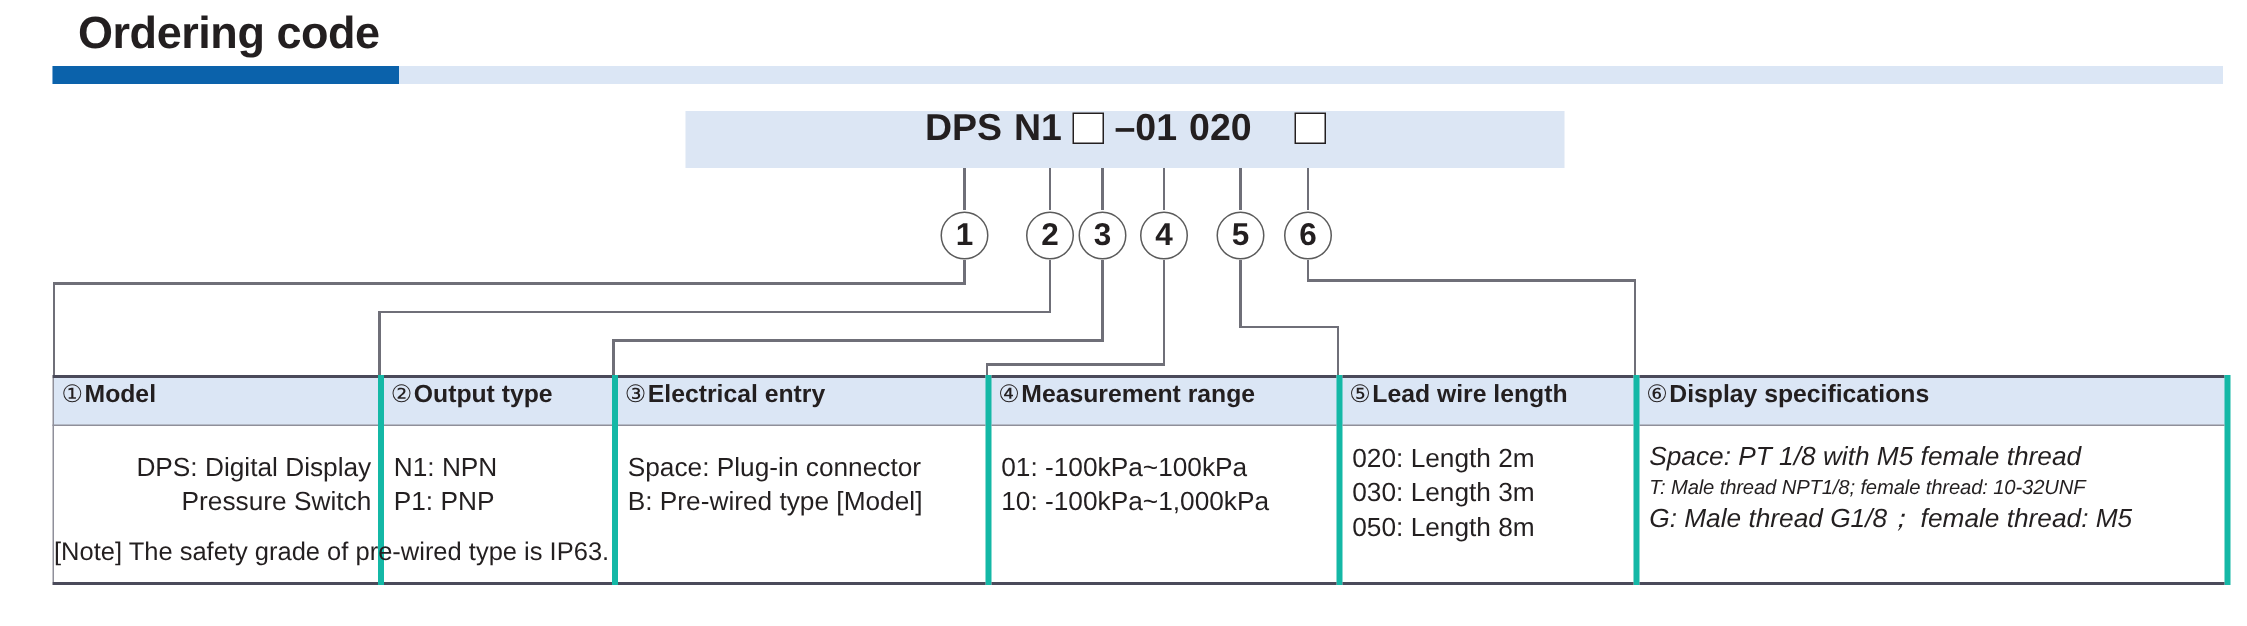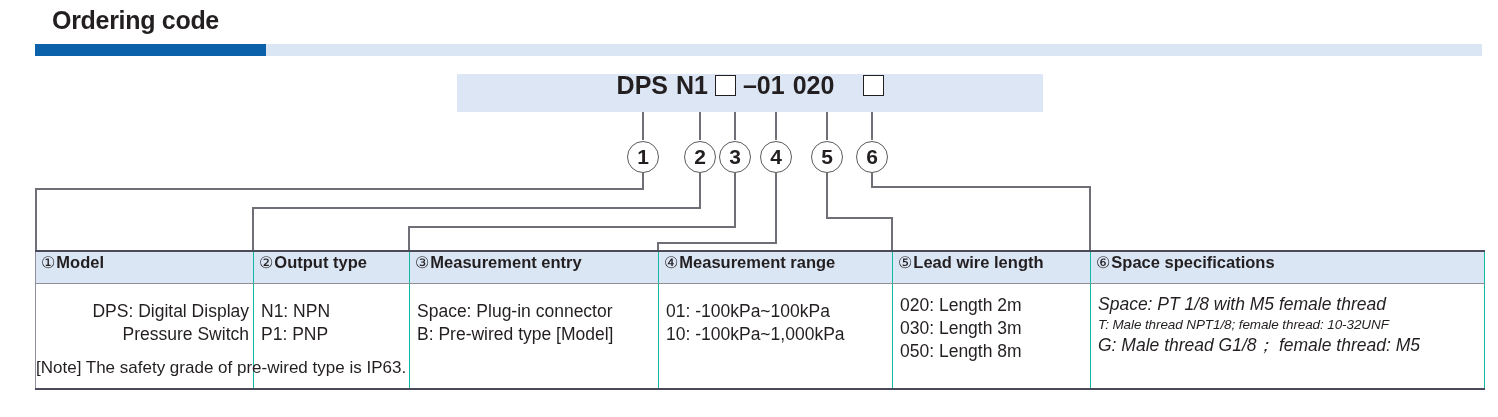--- a/index.html
+++ b/index.html
@@ -14,21 +14,21 @@
     font-family: "Liberation Sans", sans-serif;
     color: #231f20;
     overflow: hidden;
   }
 
   
   #section-title {
     position: absolute;
     left: 52px;
     top: 6px;
-    font-size: 25px;
+    font-size: 30px;
     font-weight: bold;
     letter-spacing: -0.3px;
     color: #231f20;
   }
   #rule-light {
     position: absolute;
     left: 35px;
     top: 44px;
     width: 1447px;
     height: 12px;
@@ -110,21 +110,21 @@
   #spec-table {
     position: absolute;
     left: 35px;
     top: 250px;
     width: 1449px;
     border-collapse: collapse;
     table-layout: fixed;
   }
   #spec-table th, #spec-table td {
     border-left: 1px solid #8f8f9a;
-    border-right: 1px solid #14b8a6;
+    border-right: 4px solid #14b8a6;
     vertical-align: top;
     padding: 0;
     margin-left: 36px;
   }
   #spec-table thead th {
     background: #dbe6f5;
     border-top: 2.5px solid #4a4a5a;
     border-bottom: 1px solid #8f8f9a;
     height: 30px;
     text-align: left;
@@ -225,24 +225,24 @@
     <col style="width:156px">
     <col style="width:249px">
     <col style="width:234px">
     <col style="width:198px">
     <col style="width:394px">
   </colgroup>
   <thead>
     <tr>
       <th><span class="cnum">①</span><span>Model</span></th>
       <th><span class="cnum">②</span><span>Output type</span></th>
-      <th><span class="cnum">③</span><span>Measurement entry</span></th>
+      <th><span class="cnum">③</span><span>Electrical entry</span></th>
       <th><span class="cnum">④</span><span>Measurement range</span></th>
       <th><span class="cnum">⑤</span><span>Lead wire length</span></th>
-      <th><span class="cnum">⑥</span><span>Space specifications</span></th>
+      <th><span class="cnum">⑥</span><span>Display specifications</span></th>
     </tr>
   </thead>
   <tbody>
     <tr>
       <td class="cell-model">
         <div class="l1">DPS: Digital Display</div>
         <div class="l2">Pressure Switch</div>
       </td>
       <td>
         <div>N1: NPN</div>

